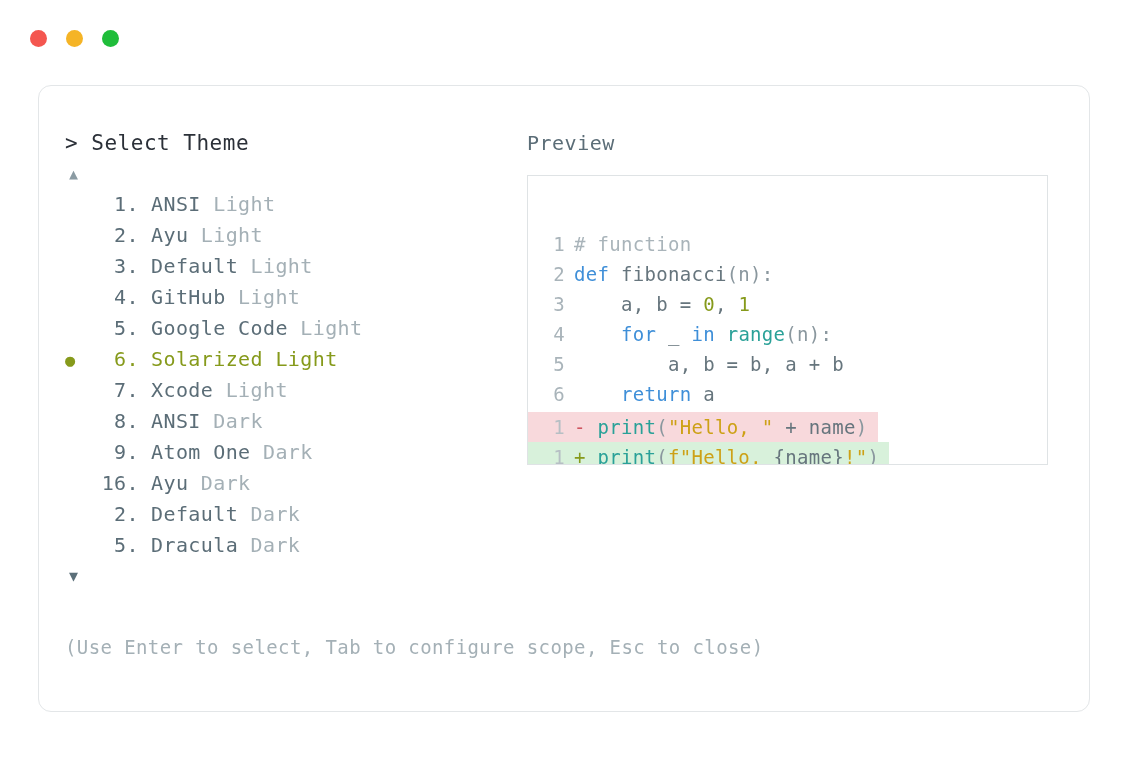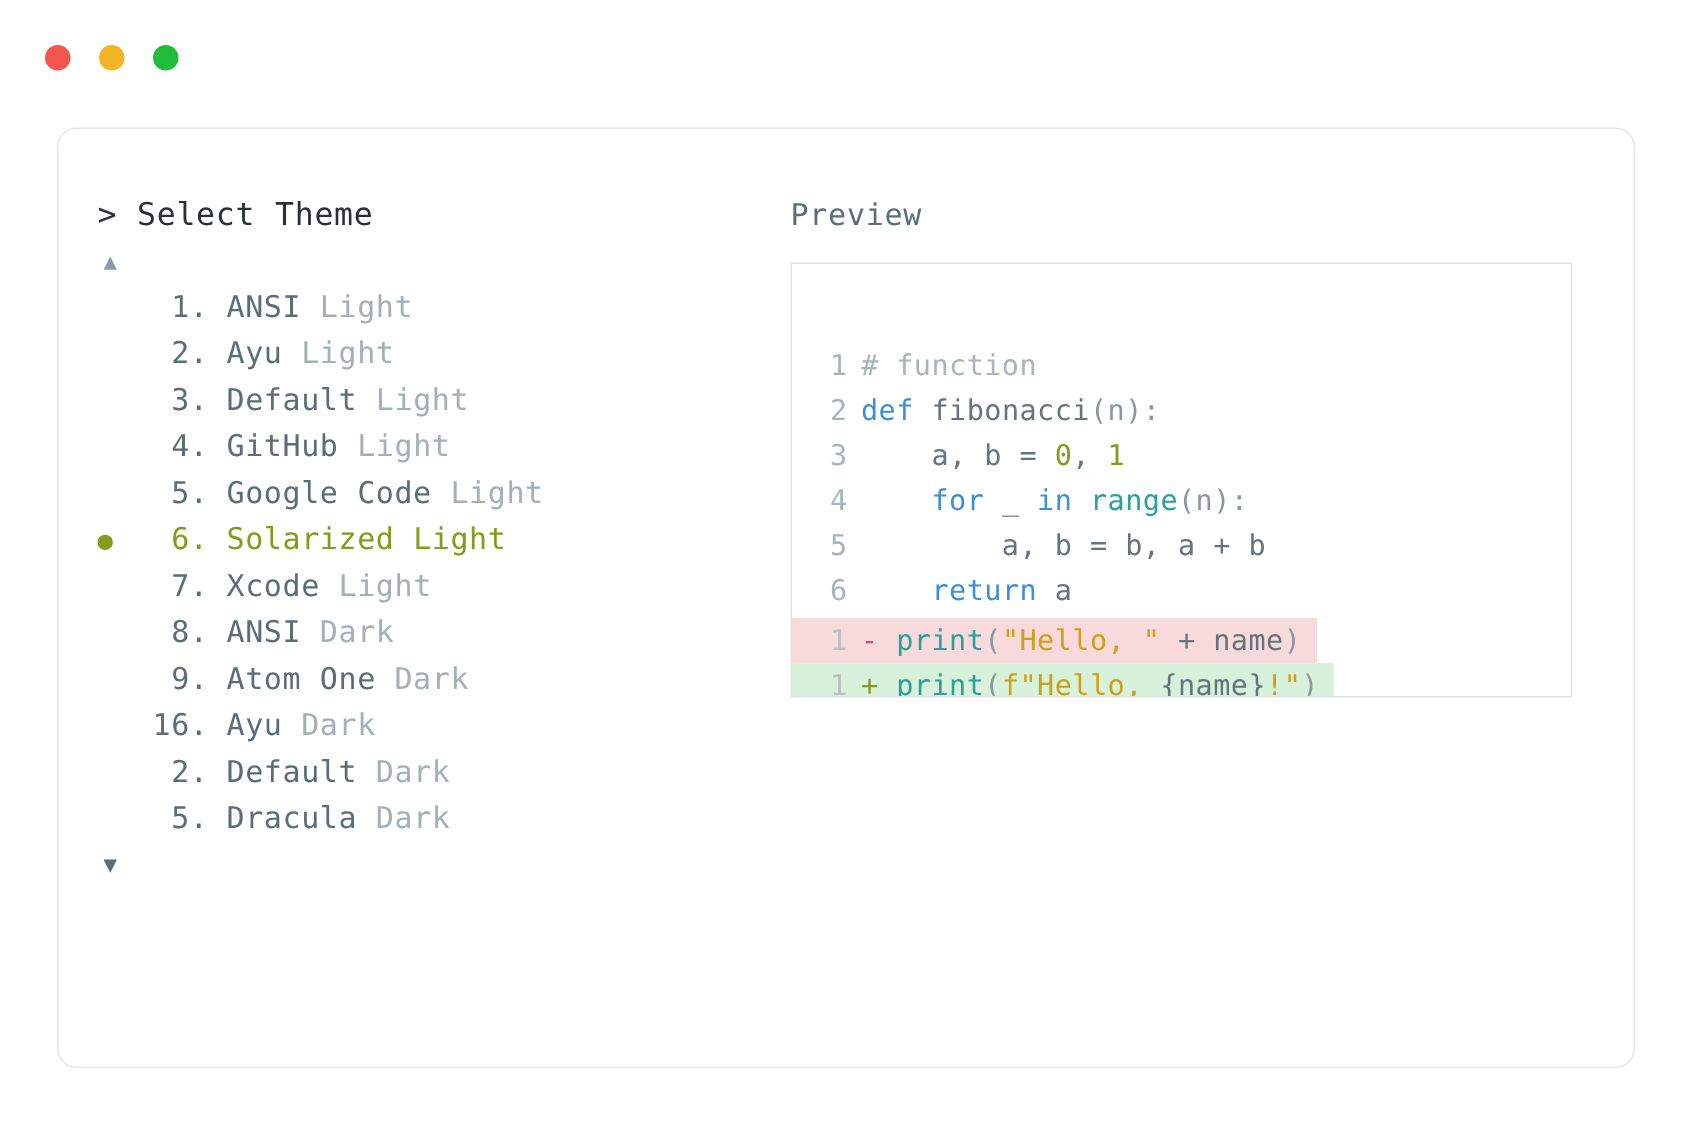--- a/index.html
+++ b/index.html
@@ -224,20 +224,21 @@
           <div class="theme-row"><span class="bullet-cell"></span><span class="idx-cell">8.</span><span class="name-cell">ANSI<span class="variant"> Dark</span></span></div>
           <div class="theme-row"><span class="bullet-cell"></span><span class="idx-cell">9.</span><span class="name-cell">Atom One<span class="variant"> Dark</span></span></div>
           <div class="theme-row"><span class="bullet-cell"></span><span class="idx-cell">16.</span><span class="name-cell">Ayu<span class="variant"> Dark</span></span></div>
           <div class="theme-row"><span class="bullet-cell"></span><span class="idx-cell">2.</span><span class="name-cell">Default<span class="variant"> Dark</span></span></div>
           <div class="theme-row"><span class="bullet-cell"></span><span class="idx-cell">5.</span><span class="name-cell">Dracula<span class="variant"> Dark</span></span></div>
         </div>
 
       <div class="scroll-arrow scroll-arrow-down">▼</div>
     </div>
 
+    <div class="footer-hint">(Use Enter to select, Tab to configure scope, Esc to close)</div>
 
     <div class="right-col">
       <div class="preview-label">Preview</div>
       <div class="preview-box">
         <div class="code-area" id="code-area"><div class="code-line"><span class="ln">1</span><span class="code-text"><span class="tok-comment"># function</span></span></div><div class="code-line"><span class="ln">2</span><span class="code-text"><span class="tok-keyword">def </span><span class="tok-plain">fibonacci</span><span class="tok-punct">(n):</span></span></div><div class="code-line"><span class="ln">3</span><span class="code-text"><span class="tok-plain">    a, b = </span><span class="tok-number">0</span><span class="tok-plain">, </span><span class="tok-number">1</span></span></div><div class="code-line"><span class="ln">4</span><span class="code-text"><span class="tok-plain">    </span><span class="tok-keyword">for</span><span class="tok-plain"> _ </span><span class="tok-keyword">in</span><span class="tok-plain"> </span><span class="tok-builtin">range</span><span class="tok-punct">(n):</span></span></div><div class="code-line"><span class="ln">5</span><span class="code-text"><span class="tok-plain">        a, b = b, a + b</span></span></div><div class="code-line"><span class="ln">6</span><span class="code-text"><span class="tok-plain">    </span><span class="tok-keyword">return</span><span class="tok-plain"> a</span></span></div></div>
         <div class="blank-line"></div>
         <div class="code-area" id="diff-area"><div class="diff-line"><span class="ln diff-del">1</span><span class="diff-body diff-del"><span class="diff-mark-del">- </span><span class="tok-func">print</span><span class="tok-punct">(</span><span class="tok-string">"Hello, "</span><span class="tok-plain"> + name</span><span class="tok-punct">)</span></span></div><div class="diff-line"><span class="ln diff-add">1</span><span class="diff-body diff-add"><span class="diff-mark-add">+ </span><span class="tok-func">print</span><span class="tok-punct">(</span><span class="tok-string">f"Hello, </span><span class="tok-plain">{name}</span><span class="tok-string">!"</span><span class="tok-punct">)</span></span></div></div>
       </div>
     </div>
 

